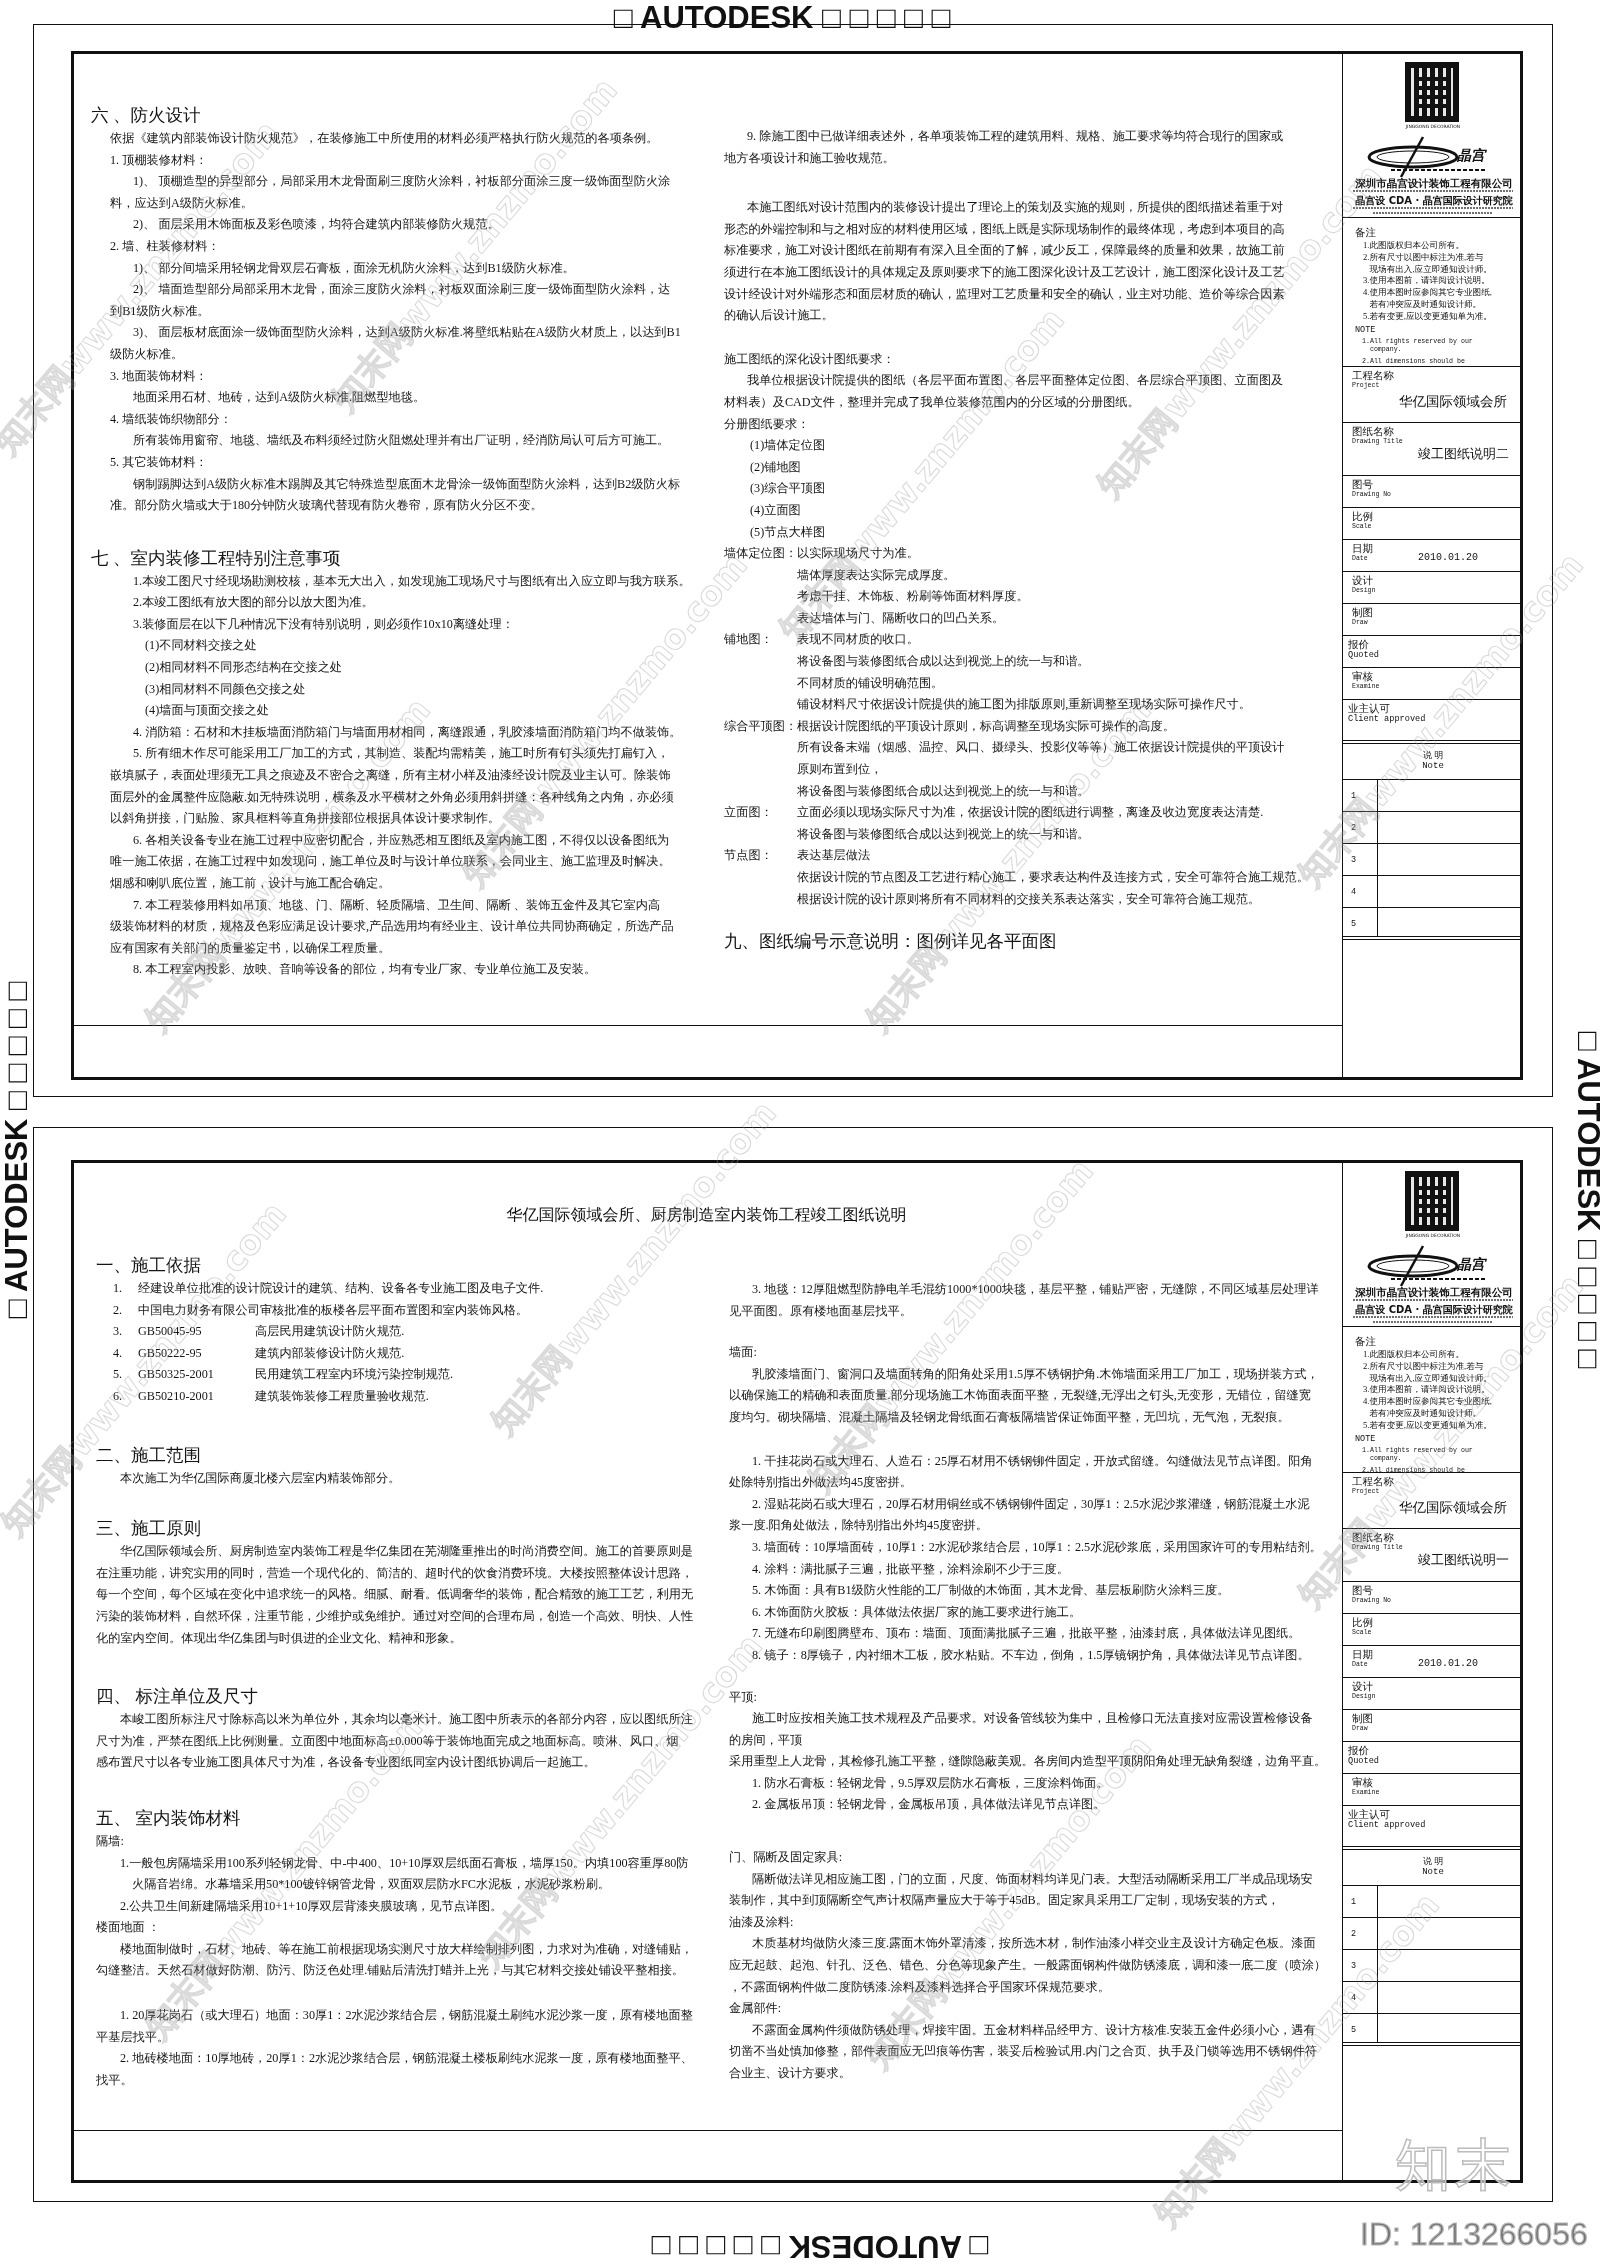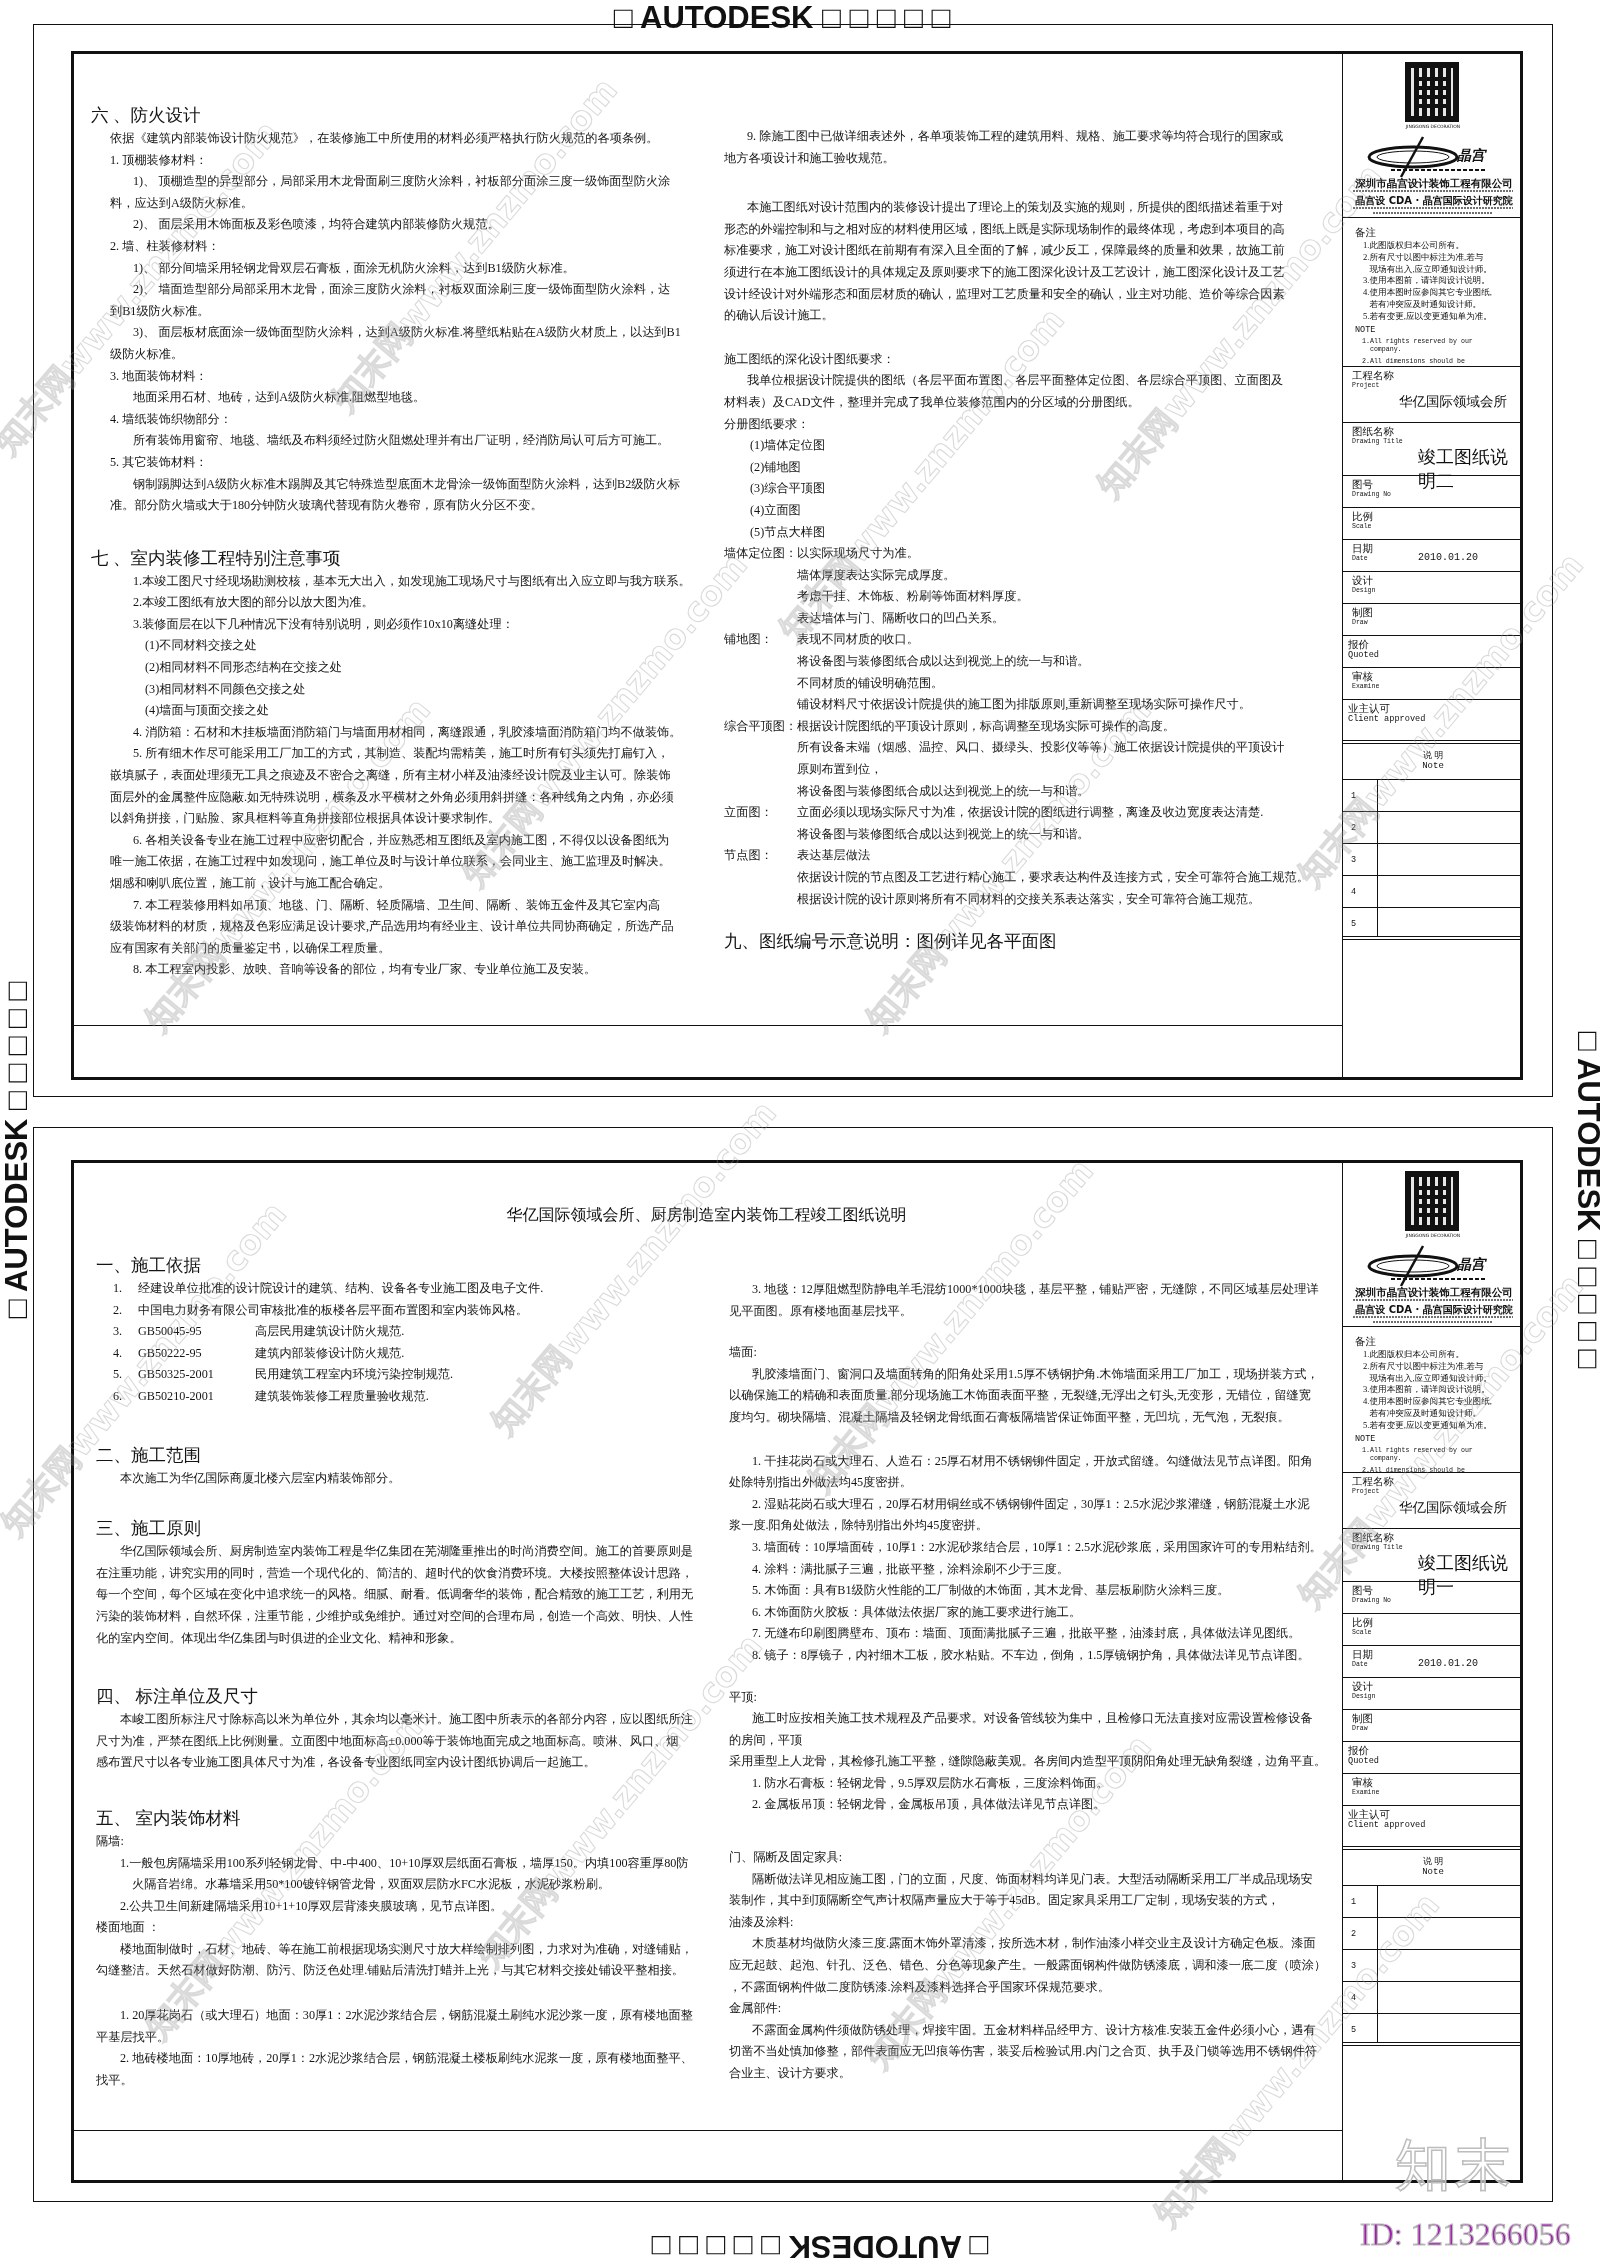--- a/index.html
+++ b/index.html
@@ -60,38 +60,38 @@
   .en-notes .note-item{display:flex;font-size:6.6px;line-height:8.3px;padding-left:7px;margin-top:4px;
      font-family:"Liberation Mono","DejaVu Sans Mono",monospace;white-space:nowrap;}
   .en-notes .note-item:first-child{margin-top:2px;}
   .tb-row{flex:none;box-sizing:border-box;border-bottom:1.5px solid #111;position:relative;}
   .lab{position:absolute;left:9px;top:3px;}
   .lab .cn{font-size:10.5px;line-height:12px;display:block;}
   .lab .en{font-size:6.5px;line-height:8px;display:block;font-family:"Liberation Mono","DejaVu Sans Mono",monospace;}
   .lab .en.big{font-size:8.6px;line-height:9px;}
   .val{position:absolute;}
   .r-project{height:56px}.r-project .val{left:56px;top:26px;font-size:13.5px;}
-  .r-title{height:53px}.r-title .val{left:75px;top:22px;font-size:18px;}
+  .r-title{height:53px}.r-title .val{left:75px;top:22px;font-size:13px;}
   .r-small{height:32px}
   .r-date .val{left:75px;top:12px;font-size:10px;font-family:"Liberation Mono","DejaVu Sans Mono",monospace;}
   .r-client{height:44px;border-bottom:4px double #111;}
   .r-note{height:36px;text-align:center;font-size:9px;line-height:11px;padding-top:6px;}
   .r-note .en{font-family:"Liberation Mono","DejaVu Sans Mono",monospace;}
   .nrow{flex:none;height:32px;box-sizing:border-box;border-bottom:1.5px solid #111;display:flex;}
   .nrow .num{width:35px;border-right:1.5px solid #111;box-sizing:border-box;padding-left:8px;line-height:32px;font-size:8.5px;font-family:"Liberation Mono","DejaVu Sans Mono",monospace;}
   .nrow.last{border-bottom:4px double #111;}
   .tb-fill{flex:1;}
   
   .wm{position:absolute;font-family:"DejaVu Sans",sans-serif;font-weight:bold;font-size:34px;white-space:nowrap;
       color:rgba(255,255,255,0);-webkit-text-stroke:1.1px rgba(150,150,150,.35);
       transform:translate(-50%,-50%) rotate(-50deg);pointer-events:none;}
   .wm-brand{position:absolute;left:1395px;top:2128px;font-family:"DejaVu Sans",sans-serif;font-size:56px;
       color:rgba(255,255,255,.6);-webkit-text-stroke:1.5px #bdbdbd;letter-spacing:4px;}
-  .wm-id{position:absolute;left:1360px;top:2216px;font-family:Liberation Serif, serif;font-size:32px;
-      color:#a21caf;-webkit-text-stroke:1.2px #b9b9b9;white-space:nowrap;}
+  .wm-id{position:absolute;left:1360px;top:2216px;font-family:Liberation Sans, sans-serif;font-size:32px;
+      color:#737373;-webkit-text-stroke:1.2px #b9b9b9;white-space:nowrap;}
 </style>
 </head>
 <body>
 
 <div class="stamp stamp-top">□ AUTODESK □ □ □ □ □</div>
 <div class="stamp stamp-left">□ AUTODESK □ □ □ □ □</div>
 <div class="stamp stamp-right">□ AUTODESK □ □ □ □ □</div>
 <div class="stamp stamp-bottom">□ AUTODESK □ □ □ □ □</div>
 
 <div>

